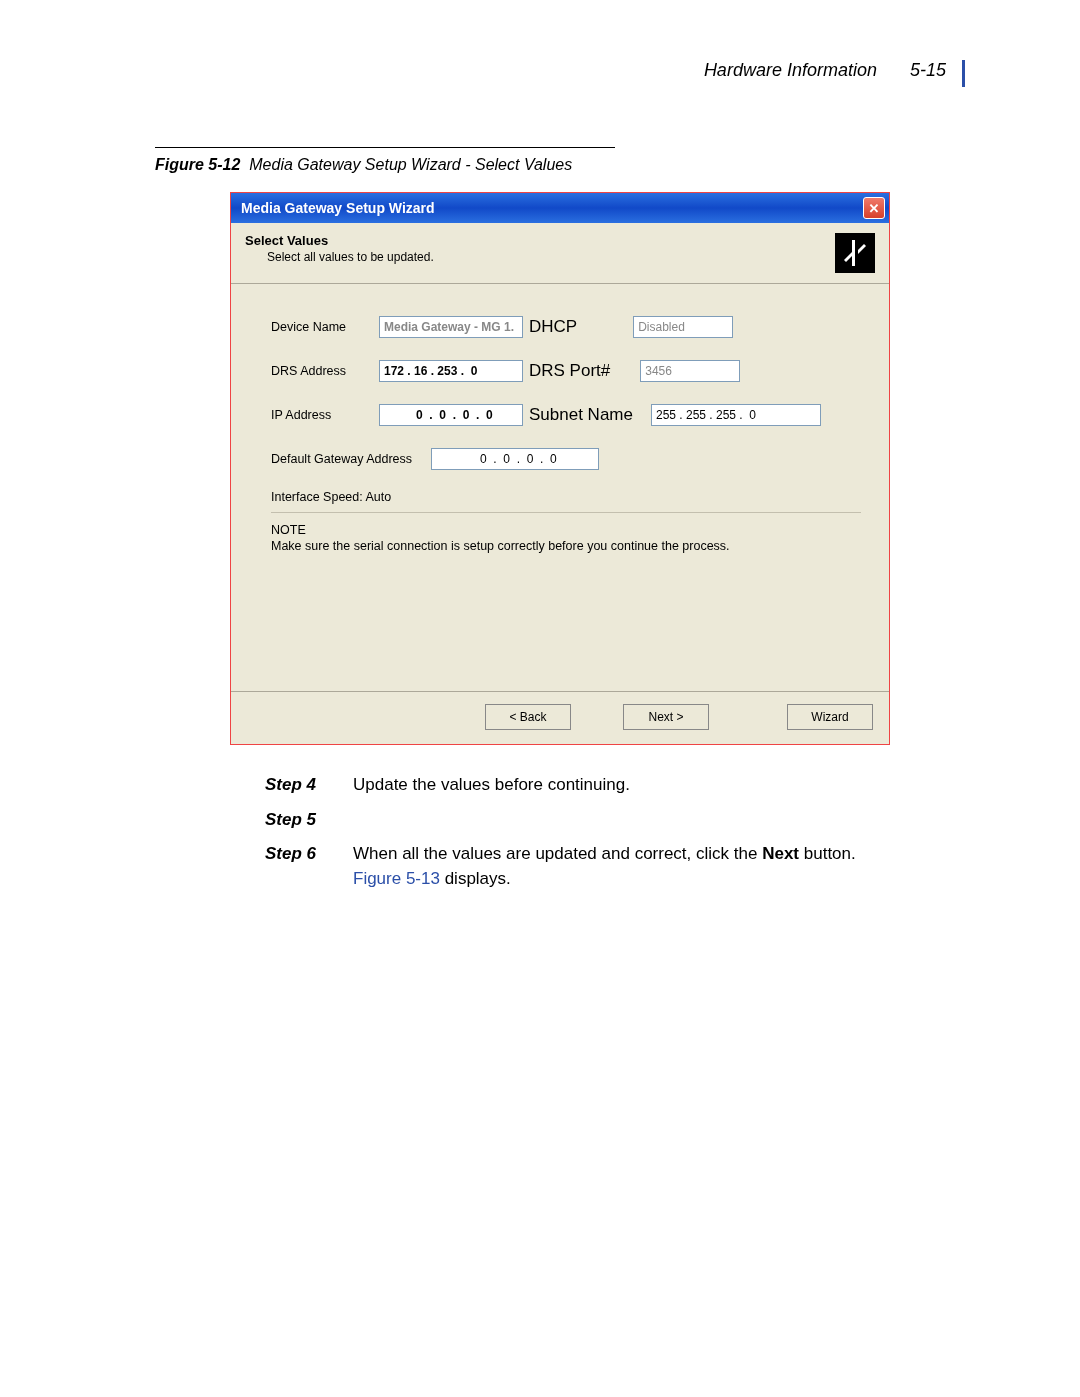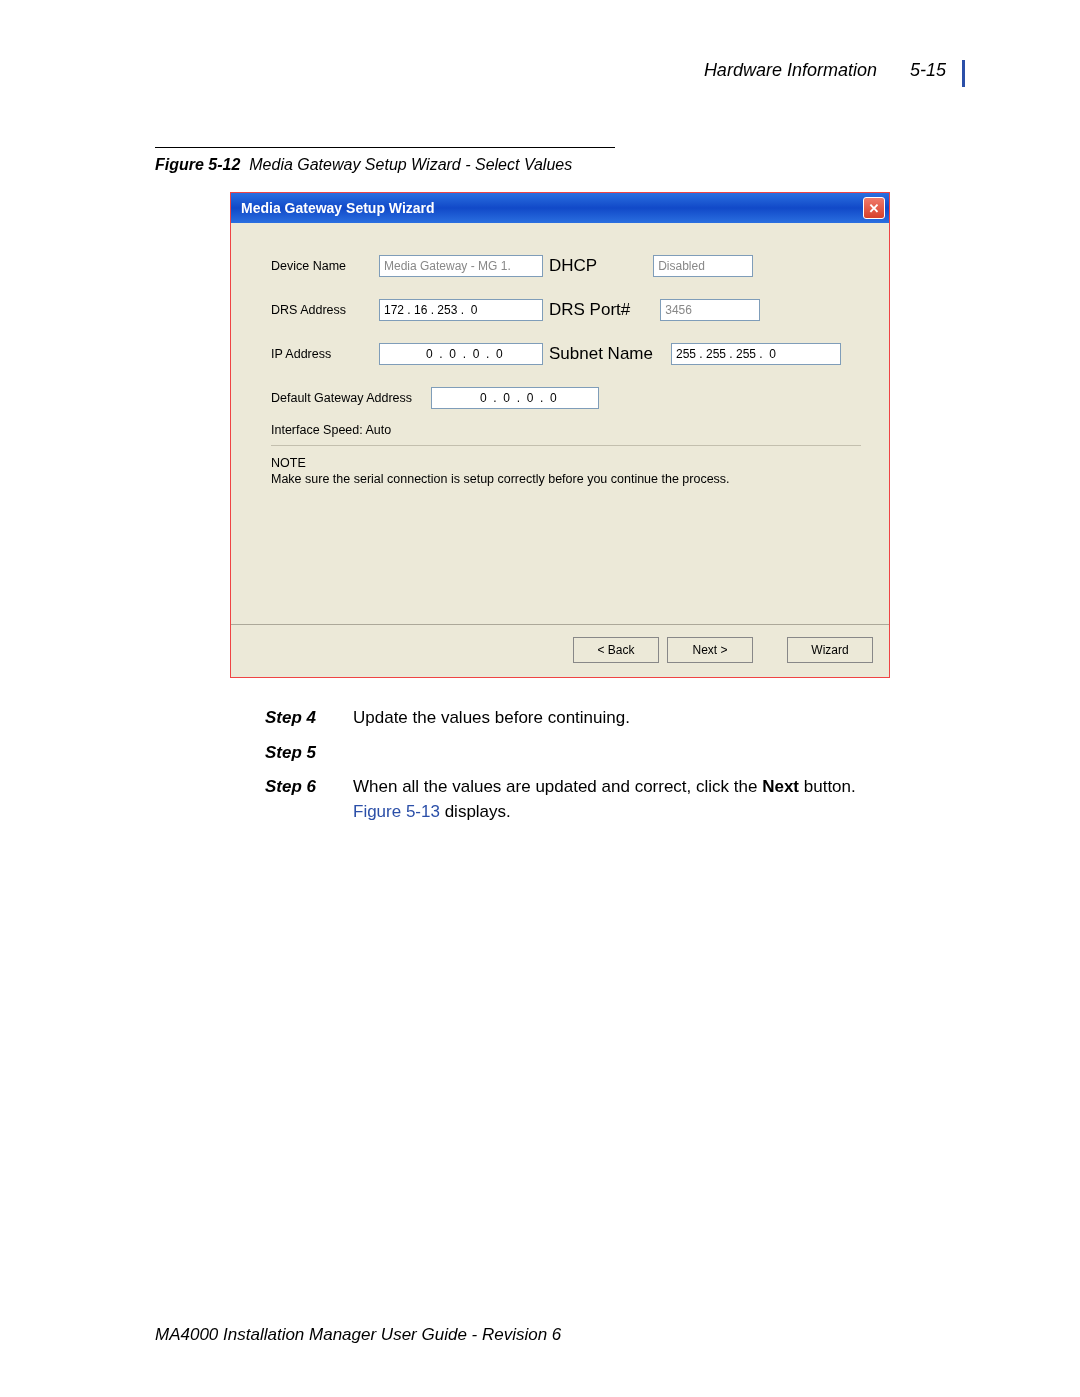--- a/index.html
+++ b/index.html
@@ -93,40 +93,41 @@
   .lbl2 { font-size:17px; margin:0 8px 0 6px; }
   input.field {
     height:22px;
     border:1px solid #7f9db9;
     background:#fff;
     font-size:12px;
     padding:2px 4px;
     font-family:Tahoma, Arial, sans-serif;
   }
   input.disabled { color:#888; background:#fff; }
-  .w140 { width:164px; }
+  .w140 { width:144px;font-weight:bold; }
   .w100 { width:100px; }
   .w168 { width:170px; }
   .ifspeed { font-size:12.5px; margin-top:7px; margin-bottom:6px; }
   hr.sep { border:none; border-top:1px solid #c3bfae; margin:8px 0 10px 0; }
   .note .nt { font-size:12.5px; }
   .note .nb { font-size:12.5px; margin-top:2px; }
 
   .footer {
     background:#ece9d8;
     padding:12px 16px 14px 0;
     display:flex; justify-content:flex-end; gap:8px;
   }
   button.wbtn {
     width:86px; height:26px;
     background:#ece9d8;
     border:1px solid #888;
     font-size:12px;
     font-family:Tahoma, Arial, sans-serif;
     cursor:default;
+    margin-left:44px;
   }
   .footer .gap { width:18px; }
 
   
   .steps { margin-top:28px; margin-left:110px; width:640px; }
   .step { display:flex; margin-bottom:10px; font-size:17px; line-height:1.45; }
   .step .sl { width:88px; font-weight:bold; font-style:italic; flex-shrink:0; }
   .step .st { flex:1; }
   .link { color:#2b4fa8; }
 
@@ -151,20 +152,34 @@
   </div>
 
   <div class="wizard">
     <div class="titlebar">
       <span>Media Gateway Setup Wizard</span>
       <div class="close">
         <span>✕</span>
       </div>
     </div>
 
+    <div class="hdrpanel">
+      <div class="txt">
+        <div class="sv">Select Values</div>
+        <div class="sub">Select all values to be updated.</div>
+      </div>
+      <div class="ico">
+        <svg width="34" height="34" viewBox="0 0 34 34">
+          <rect x="0" y="0" width="34" height="34" fill="#000"></rect>
+          <rect x="14" y="4" width="3" height="26" fill="#fff"></rect>
+          <path d="M6 24 L14 16 L14 20 L8 26 Z" fill="#fff"></path>
+          <path d="M28 10 L20 18 L20 14 L26 8 Z" fill="#fff"></path>
+        </svg>
+      </div>
+    </div>
 
     <div class="body">
       <div class="row">
         <div class="lbl">Device Name</div>
         <input class="field w140 disabled" readonly="" value="Media Gateway - MG 1." style="">
         <div class="lbl2">DHCP</div>
         <div style="width:48px"></div>
         <input class="field w100 disabled" readonly="" value="Disabled" style="">
       </div>
 
@@ -177,21 +192,21 @@
       </div>
 
       <div class="row">
         <div class="lbl">IP Address</div>
         <input class="field w140" style="text-align: center;" value="  0  .  0  .  0  .  0">
         <div class="lbl2">Subnet Name</div>
         <div style="width:10px"></div>
         <input class="field w168" value="255 . 255 . 255 .  0" style="">
       </div>
 
-      <div class="row" style="margin-bottom:14px">
+      <div class="row" style="margin-bottom:20px">
         <div class="lbl" style="width:160px">Default Gateway Address</div>
         <input class="field" style="width: 168px; text-align: center;" value="  0  .  0  .  0  .  0">
       </div>
 
       <div class="ifspeed">Interface Speed: Auto</div>
       <hr class="sep">
       <div class="note">
         <div class="nt">NOTE</div>
         <div class="nb">Make sure the serial connection is setup correctly before you continue the process.</div>
       </div>
@@ -215,14 +230,13 @@
       <div class="sl">Step 5</div>
     </div>
     <div class="step">
       <div class="sl">Step 6</div>
       <div class="st">
         <span>When all the values are updated and correct, click the </span><b>Next</b><span> button. </span><span class="link">Figure 5-13</span><span> displays.</span>
       </div>
     </div>
   </div>
 
-  <div class="pgfooter">MA4000 Installation Manager User Guide - Revision 6</div>
 </div>
 
 </body></html>

